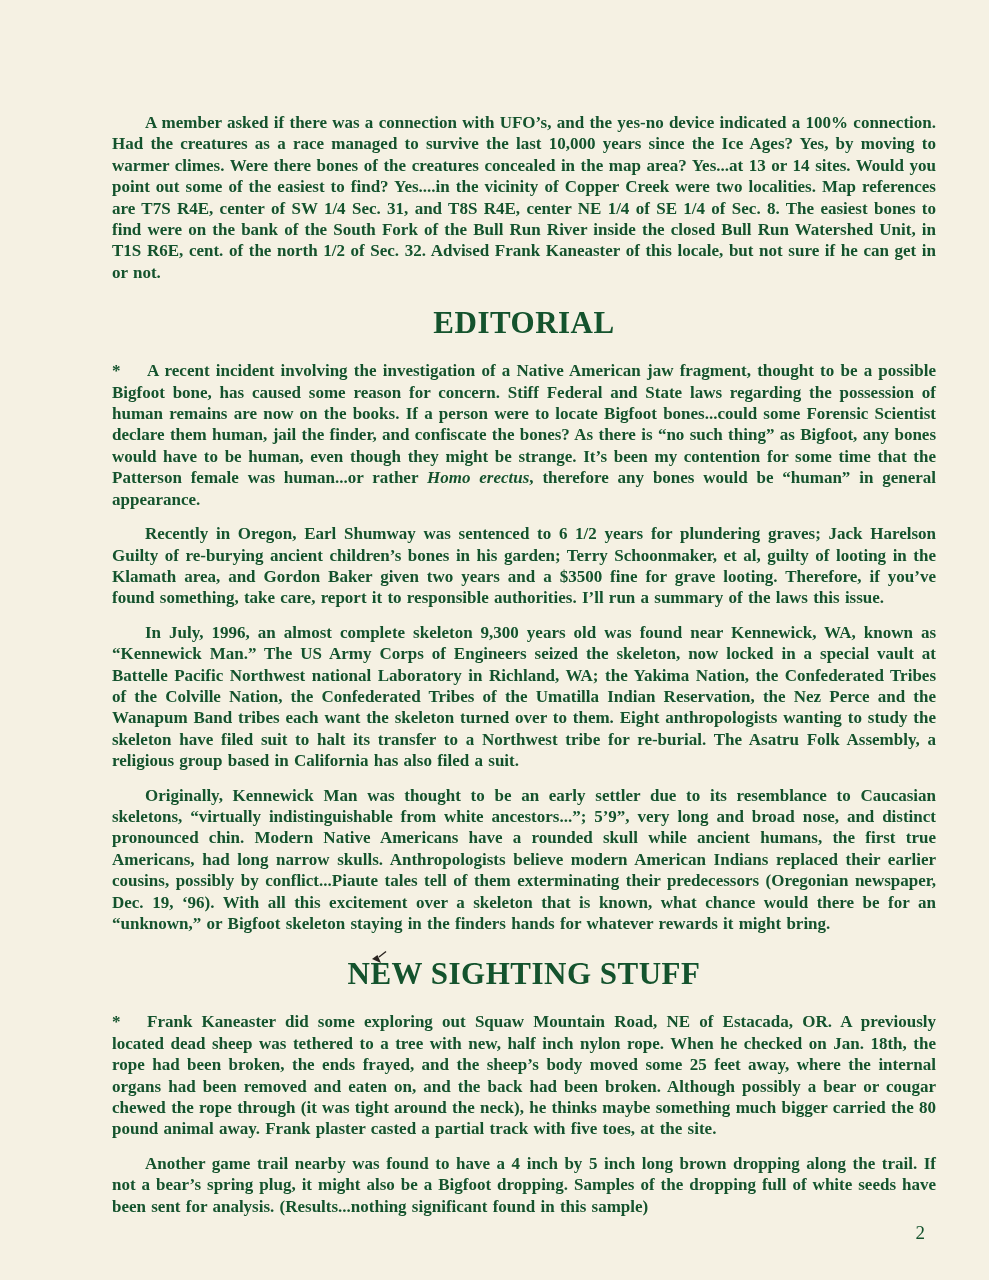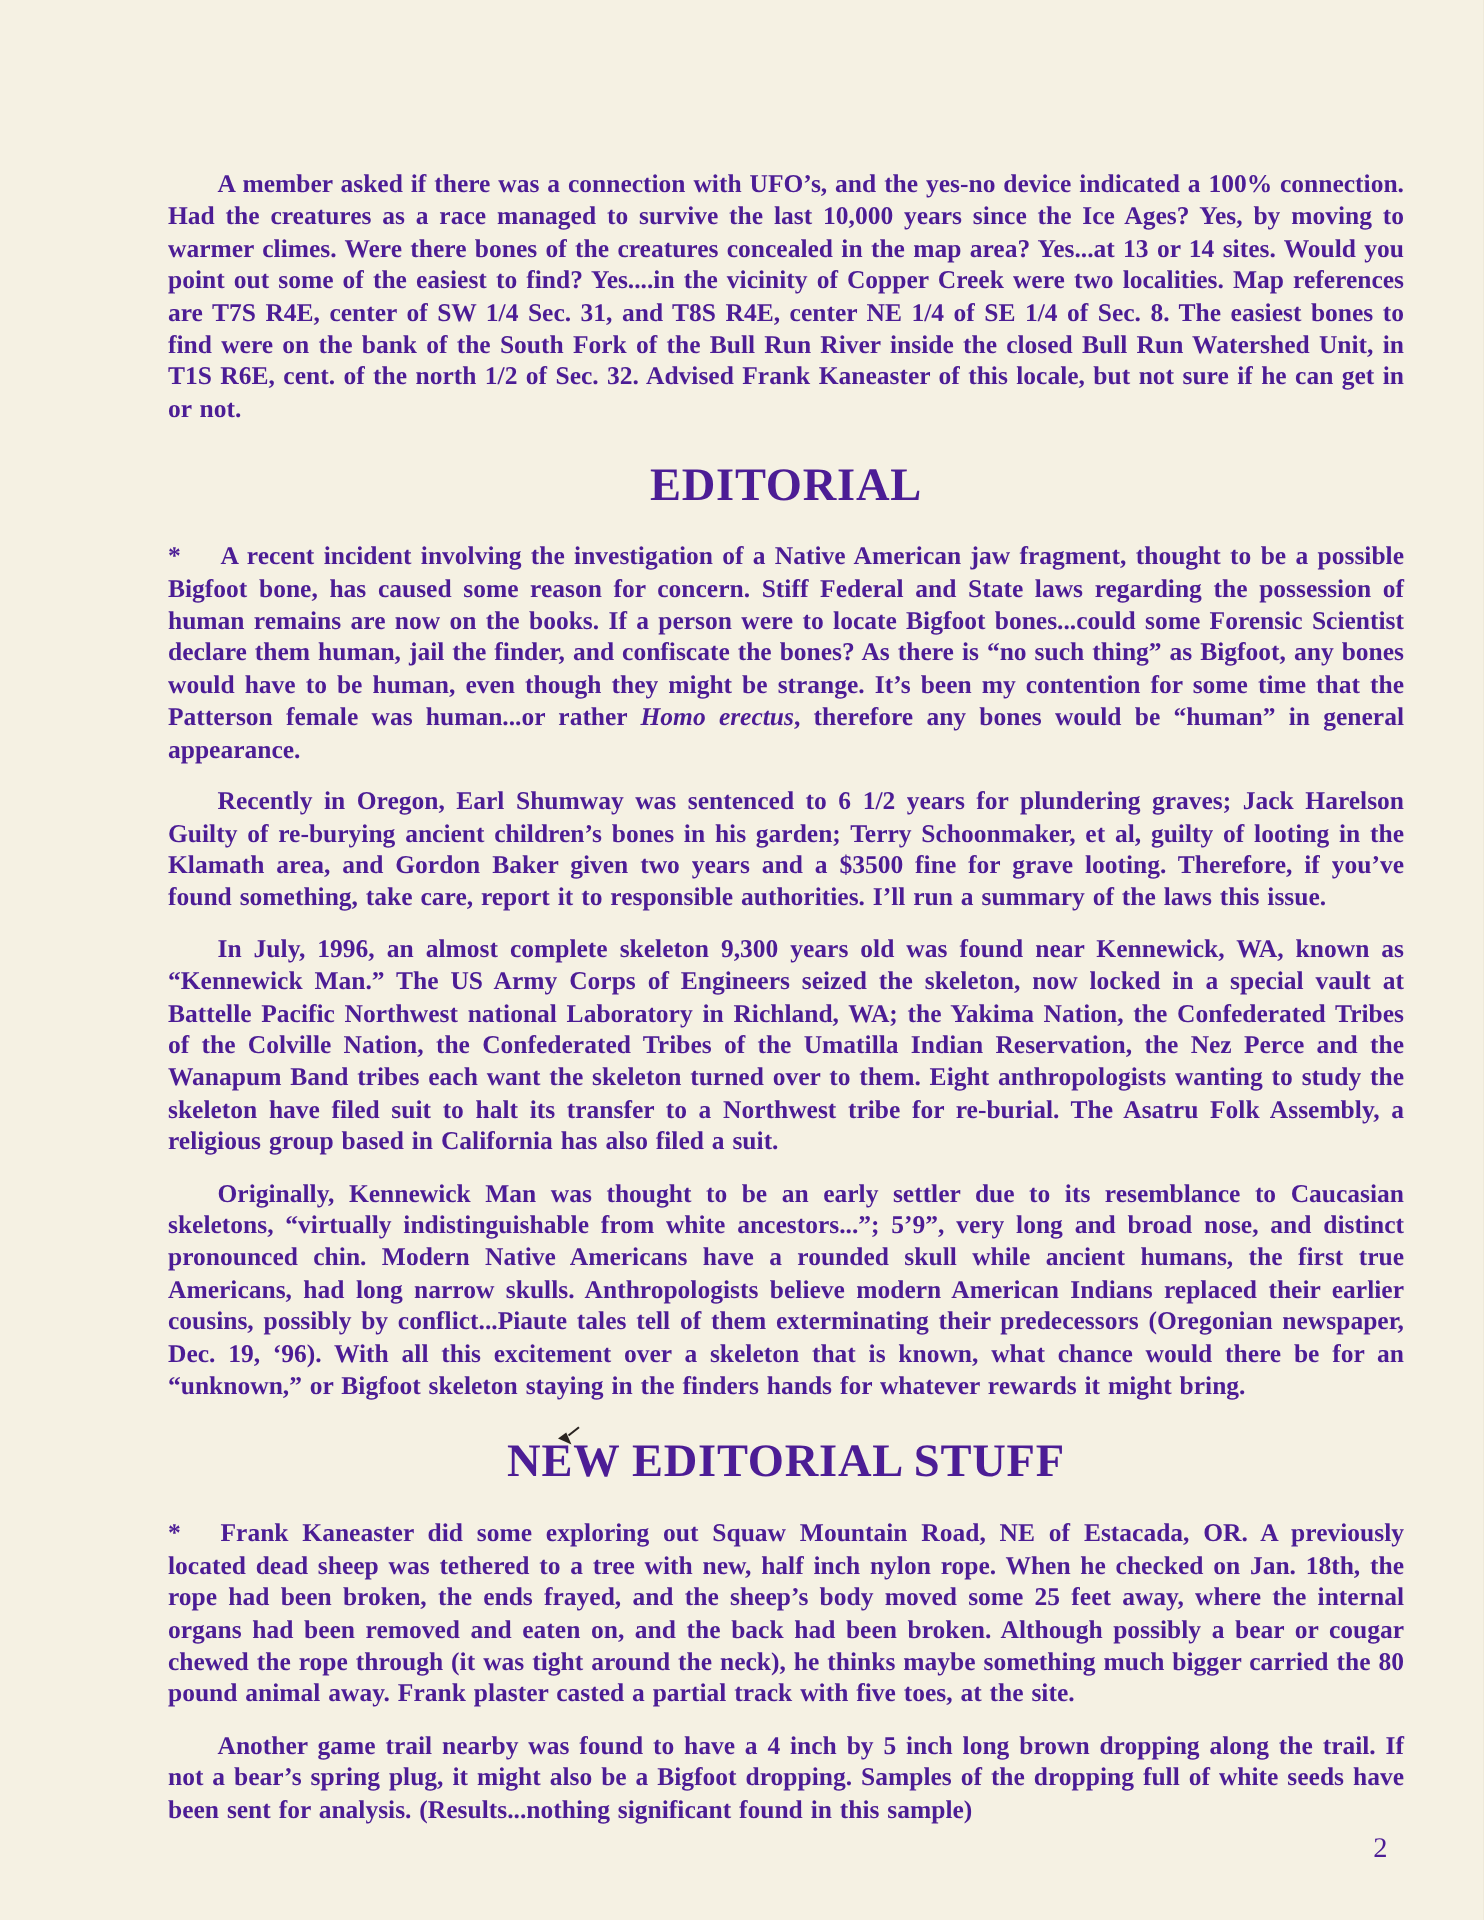--- a/index.html
+++ b/index.html
@@ -2,21 +2,21 @@
 <html><head>
 <meta charset="utf-8">
 <style>
   html, body { margin: 0; padding: 0; background: #e9e4d4; }
   .page {
     position: relative;
     width: 989px;
     height: 1280px;
     margin: 0 auto;
     background: #f5f1e3;
-    color: #4c1d95;
+    color: #14532d;
     font-family: "Liberation Serif", "DejaVu Serif", serif;
     font-weight: bold;
     overflow: hidden;
   }
   .content {
     position: absolute;
     left: 112px;
     top: 112px;
     width: 824px;
   }
@@ -78,21 +78,21 @@
 
     <p class="para indent">Originally, Kennewick Man was thought to be an early settler due to its resemblance to Caucasian skeletons, “virtually indistinguishable from white ancestors...”; 5’9”, very long and broad nose, and distinct pronounced chin.  Modern Native Americans have a rounded skull while ancient humans, the first true Americans, had long narrow skulls.  Anthropologists believe modern American Indians replaced their earlier cousins, possibly by conflict...Piaute tales tell of them exterminating their predecessors (Oregonian newspaper, Dec. 19, ‘96).  With all this excitement over a skeleton that is known, what chance would there be for an “unknown,” or Bigfoot skeleton staying in the finders hands for whatever rewards it might bring.</p>
 
     <div class="heading-wrap">
       <span class="stray-mark">
         <svg width="18" height="16" viewBox="0 0 18 16">
           <path d="M2 9 L11 13 L7.5 5 Z" fill="#2a2420"></path>
           <path d="M9 7 L16 1.5" stroke="#2a2420" stroke-width="1.4" fill="none"></path>
         </svg>
       </span>
-      <h1 class="heading">NEW EDITORIAL STUFF</h1>
+      <h1 class="heading">NEW SIGHTING STUFF</h1>
     </div>
 
     <p class="para starred"><span class="star">*</span><span>Frank Kaneaster did some exploring out Squaw Mountain Road, NE of Estacada, OR.  A previously located dead sheep was tethered to a tree with new, half inch nylon rope.  When he checked on Jan. 18th, the rope had been broken, the ends frayed, and the sheep’s body moved some 25 feet away, where the internal organs had been removed and eaten on, and the back had been broken.  Although possibly a bear or cougar chewed the rope through (it was tight around the neck), he thinks maybe something much bigger carried the 80 pound animal away.  Frank plaster casted a partial track with five toes, at the site.</span></p>
 
     <p class="para indent">Another game trail nearby was found to have a 4 inch by 5 inch long brown dropping along the trail.  If not a bear’s spring plug, it might also be a Bigfoot dropping.  Samples of the dropping full of white seeds have been sent for analysis.  (Results...nothing significant found in this sample)</p>
 
   </div>
 
   <div class="page-number">2</div>
 </div>

